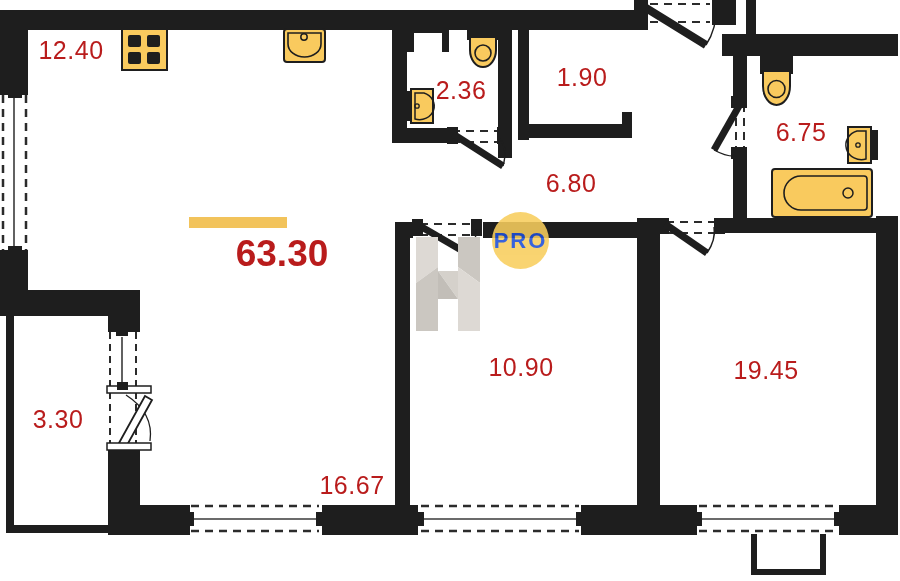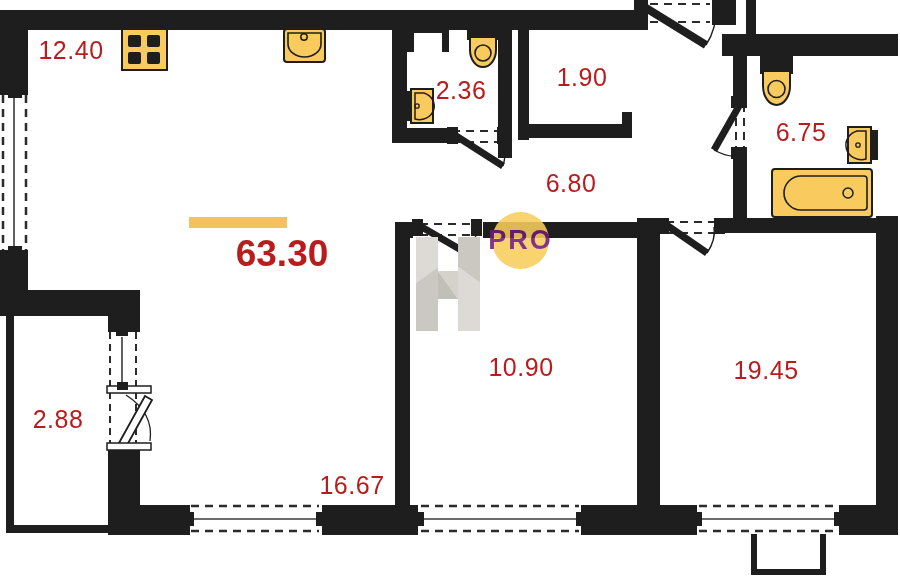--- a/index.html
+++ b/index.html
@@ -5,21 +5,21 @@
   html,body{margin:0;padding:0;background:#ffffff;}
   #plan{position:relative;width:900px;height:581px;background:#ffffff;overflow:hidden;
         font-family:"Liberation Sans",sans-serif;}
   .wall{position:absolute;background:#1e1e1e;}
   .label{position:absolute;transform:translate(-50%,-50%);font-size:25px;font-weight:500;
          color:#b91c1c;white-space:nowrap;letter-spacing:.5px;}
   .label.total{font-size:37px;font-weight:700;letter-spacing:0;}
   .accentbar{position:absolute;left:189px;top:217px;width:98px;height:11px;background:#F2C35B;}
   .badge{position:absolute;left:492px;top:212px;width:57px;height:57px;border-radius:50%;
          background:#F8CE5D;opacity:.88;display:flex;align-items:center;justify-content:center;
-         font-size:27px;font-weight:700;letter-spacing:2px;color:#701a75;}
+         font-size:22px;font-weight:700;letter-spacing:2px;color:#1d4ed8;}
   svg{position:absolute;overflow:visible;}
   .lines{left:0;top:0;}
 </style>
 </head>
 <body>
 
 <div id="plan">
 
   <div class="wall" style="left:0;top:10px;width:648px;height:20px;"></div>
   <div class="wall" style="left:0;top:10px;width:28px;height:85px;"></div>
@@ -203,18 +203,18 @@
     <span>PRO</span>
   </div>
 
   <div class="accentbar"></div>
   <div class="label total" style="left:239px;top:254px;margin-left:43px;">63.30</div>
   <div class="label" style="left:71px;top:50px;">12.40</div>
   <div class="label" style="left:461px;top:90px;">2.36</div>
   <div class="label" style="left:582px;top:77px;text-align:center;">1.90</div>
   <div class="label" style="left:801px;top:132px;">6.75</div>
   <div class="label" style="left:571px;top:183px;">6.80</div>
-  <div class="label" style="left:58px;top:419px;">2.88</div>
+  <div class="label" style="left:58px;top:419px;">3.30</div>
   <div class="label" style="left:352px;top:485px;">16.67</div>
   <div class="label" style="left:521px;top:367px;">10.90</div>
   <div class="label" style="left:766px;top:370px;">19.45</div>
 
 </div>
 
 </body></html>

